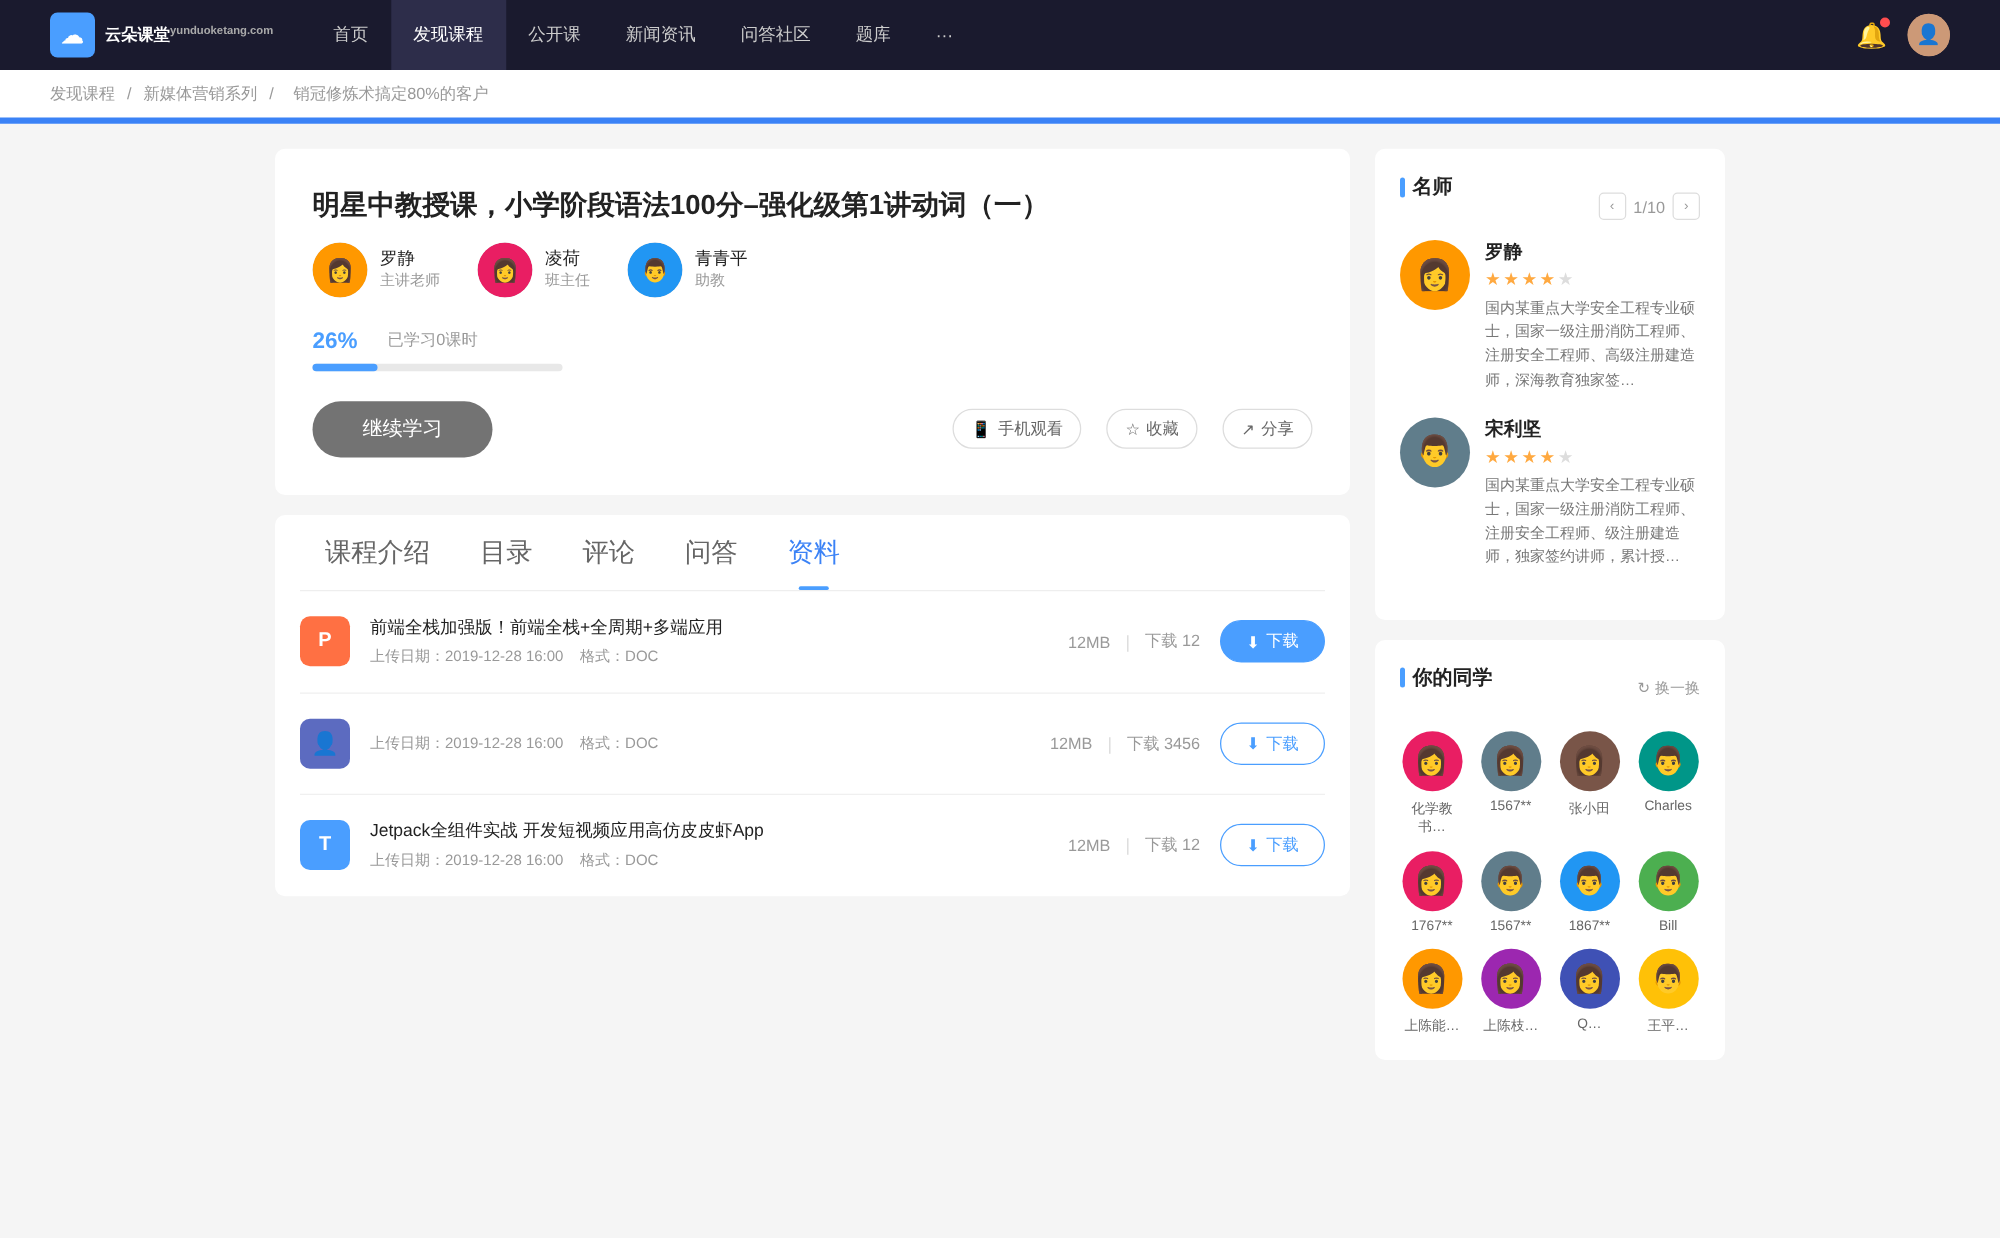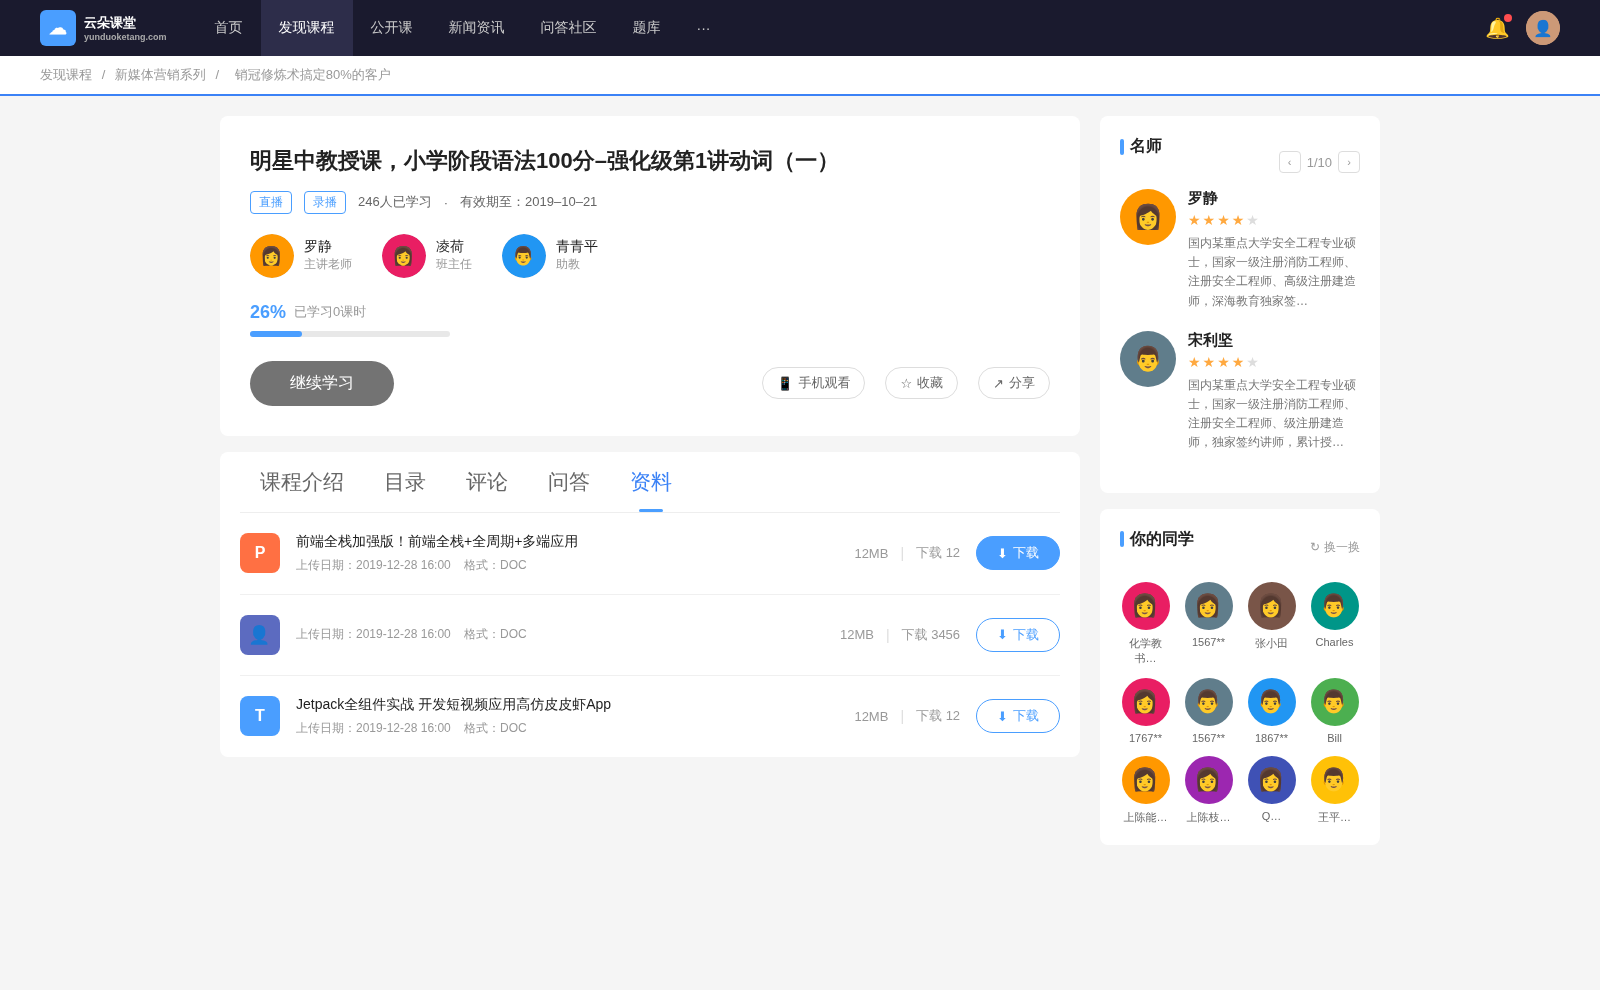--- a/index.html
+++ b/index.html
@@ -2,33 +2,33 @@
 <html><head>
   <meta charset="utf-8">
   <style>
     * { box-sizing: border-box; margin: 0; padding: 0; }
     body { font-family: -apple-system, BlinkMacSystemFont, "PingFang SC", "Microsoft YaHei", sans-serif; background: #f5f5f5; font-size: 14px; color: #333; }
 
     
     .navbar { background: #1a1a2e; height: 56px; display: flex; align-items: center; padding: 0 40px; gap: 0; position: relative; }
     .navbar-logo { display: flex; align-items: center; gap: 8px; color: white; font-size: 16px; font-weight: bold; margin-right: 30px; }
     .logo-icon { width: 36px; height: 36px; background: #4a9eff; border-radius: 6px; display: flex; align-items: center; justify-content: center; color: white; font-size: 18px; font-weight: bold; }
-    .logo-text { display: flex; flex-direction: column; }
+    .logo-text { display: flex; flex-direction: row; }
     .logo-cn { font-size: 13px; color: white; }
     .logo-en { font-size: 9px; color: #aaa; }
     .nav-items { display: flex; align-items: center; gap: 0; flex: 1; }
     .nav-item { color: #ccc; padding: 0 18px; height: 56px; display: flex; align-items: center; cursor: pointer; font-size: 14px; }
     .nav-item.active { background: #2d2d4a; color: white; }
     .nav-right { display: flex; align-items: center; gap: 16px; }
     .nav-bell { color: #ccc; font-size: 20px; cursor: pointer; position: relative; }
     .nav-bell-dot { width: 8px; height: 8px; background: #ff4d4f; border-radius: 50%; position: absolute; top: -2px; right: -2px; }
     .nav-avatar { width: 34px; height: 34px; border-radius: 50%; background: #c97; overflow: hidden; cursor: pointer; }
 
     
-    .breadcrumb { background: white; padding: 10px 40px; border-bottom: 2px solid #3b82f6; font-size: 13px; color: #999; }
+    .breadcrumb { background: white; padding: 10px 40px; border-bottom: 5px solid #3b82f6; font-size: 13px; color: #999; }
     .breadcrumb a { color: #999; text-decoration: none; }
     .breadcrumb span { margin: 0 6px; }
 
     
     .main-layout { display: flex; max-width: 1200px; margin: 20px auto; gap: 20px; padding: 0 20px; }
 
     
     .left-content { flex: 1; min-width: 0; }
 
     
@@ -40,21 +40,21 @@
     .badge-record { color: #4a9eff; border-color: #4a9eff; }
     .teachers { display: flex; gap: 30px; margin-bottom: 24px; }
     .teacher-item { display: flex; align-items: center; gap: 10px; }
     .teacher-avatar { width: 44px; height: 44px; border-radius: 50%; background: #ddd; overflow: hidden; }
     .teacher-avatar-inner { width: 100%; height: 100%; border-radius: 50%; display: flex; align-items: center; justify-content: center; font-size: 18px; }
     .teacher-name { font-size: 14px; font-weight: 500; color: #222; }
     .teacher-role { font-size: 12px; color: #999; }
 
     
     .progress-section { margin-bottom: 24px; }
-    .progress-header { display: flex; align-items: center; gap: 8px; margin-bottom: 8px; }
+    .progress-header { display: flex; align-items: center; gap: 24px; margin-bottom: 8px; }
     .progress-pct { font-size: 18px; font-weight: bold; color: #4a9eff; }
     .progress-label { font-size: 13px; color: #999; }
     .progress-bar-bg { width: 200px; height: 6px; background: #e8e8e8; border-radius: 3px; }
     .progress-bar-fill { height: 6px; background: #4a9eff; border-radius: 3px; }
 
     
     .action-row { display: flex; align-items: center; justify-content: space-between; }
     .btn-continue { background: #737373; color: white; border: none; border-radius: 24px; padding: 12px 40px; font-size: 16px; cursor: pointer; font-weight: 500; }
     .action-links { display: flex; gap: 20px; }
     .action-link { display: flex; align-items: center; gap: 5px; color: #666; font-size: 13px; cursor: pointer; border: 1px solid #ddd; border-radius: 20px; padding: 6px 14px; }
@@ -161,27 +161,20 @@
   <span>销冠修炼术搞定80%的客户</span>
 </div>
 
 <div class="main-layout">
 
   <div class="left-content">
 
     <div class="course-card">
       <div class="course-title">明星中教授课，小学阶段语法100分–强化级第1讲动词（一）</div>
 
-      <div class="course-meta">
-        <span class="badge badge-live">直播</span>
-        <span class="badge badge-record">录播</span>
-        <span>246人已学习</span>
-        <span>·</span>
-        <span>有效期至：2019–10–21</span>
-      </div>
 
       <div class="teachers">
         <div class="teacher-item">
           <div class="teacher-avatar">
             <div class="teacher-avatar-inner av-orange">👩</div>
           </div>
           <div>
             <div class="teacher-name">罗静</div>
             <div class="teacher-role">主讲老师</div>
           </div>

